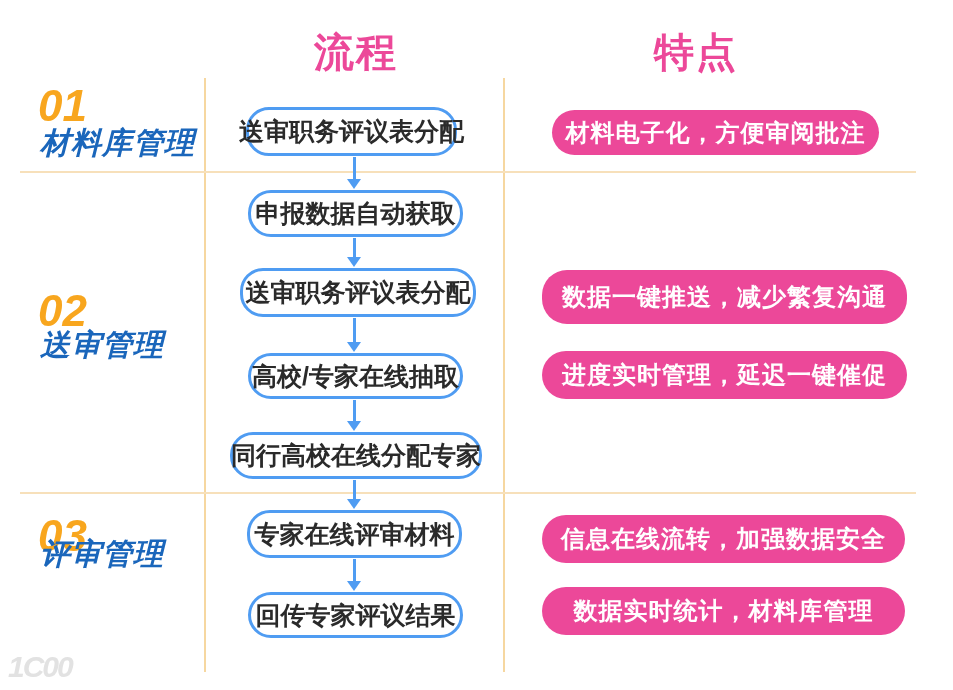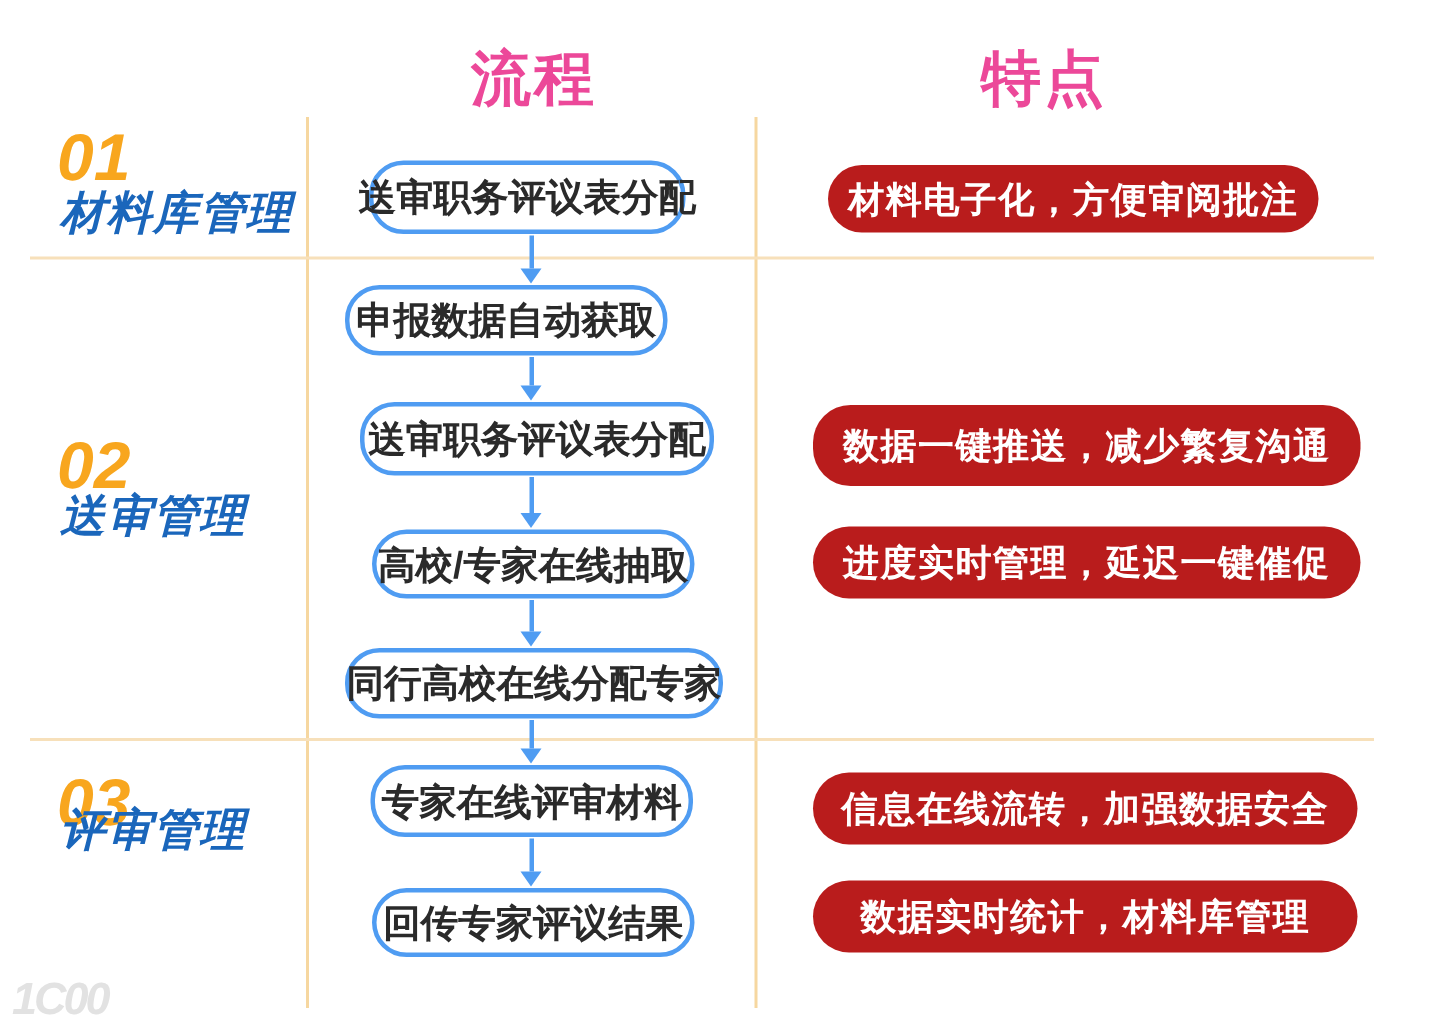--- a/index.html
+++ b/index.html
@@ -82,21 +82,21 @@
   .arrow .head {
     width: 0;
     height: 0;
     border-left: 7px solid transparent;
     border-right: 7px solid transparent;
     border-top: 10px solid #4f9cf2;
   }
 
   .feature-pill {
     position: absolute;
-    background: #b91c1c;
+    background: #ec4899;
     border-radius: 25px;
     display: flex;
     align-items: center;
     justify-content: center;
     font-size: 24px;
     font-weight: bold;
     color: #ffffff;
     white-space: nowrap;
     letter-spacing: 1px;
   }
@@ -137,21 +137,21 @@
   <div class="section-number" style="left:38px; top:84px;">01</div>
   <div class="section-name" style="left:40px; top:128px;">材料库管理</div>
 
   <div class="section-number" style="left:38px; top:289px;">02</div>
   <div class="section-name" style="left:40px; top:330px;">送审管理</div>
 
   <div class="section-number" style="left:38px; top:514px;">03</div>
   <div class="section-name" style="left:40px; top:539px;">评审管理</div>
 
   <div class="flow-box" style="left:246px; top:107px; width:211px; height:49px;">送审职务评议表分配</div>
-  <div class="flow-box" style="left:230px; top:190px; width:215px; height:47px;">申报数据自动获取</div>
+  <div class="flow-box" style="left:248px; top:190px; width:215px; height:47px;">申报数据自动获取</div>
   <div class="flow-box" style="left:240px; top:268px; width:236px; height:49px;">送审职务评议表分配</div>
   <div class="flow-box" style="left:248px; top:353px; width:215px; height:46px;">高校/专家在线抽取</div>
   <div class="flow-box" style="left:230px; top:432px; width:252px; height:47px;">同行高校在线分配专家</div>
   <div class="flow-box" style="left:247px; top:510px; width:215px; height:48px;">专家在线评审材料</div>
   <div class="flow-box" style="left:248px; top:592px; width:215px; height:46px;">回传专家评议结果</div>
 
   <div class="arrow" style="left:347px; top:157px; height:32px;">
     <div class="stem"></div>
     <div class="head"></div>
   </div>

